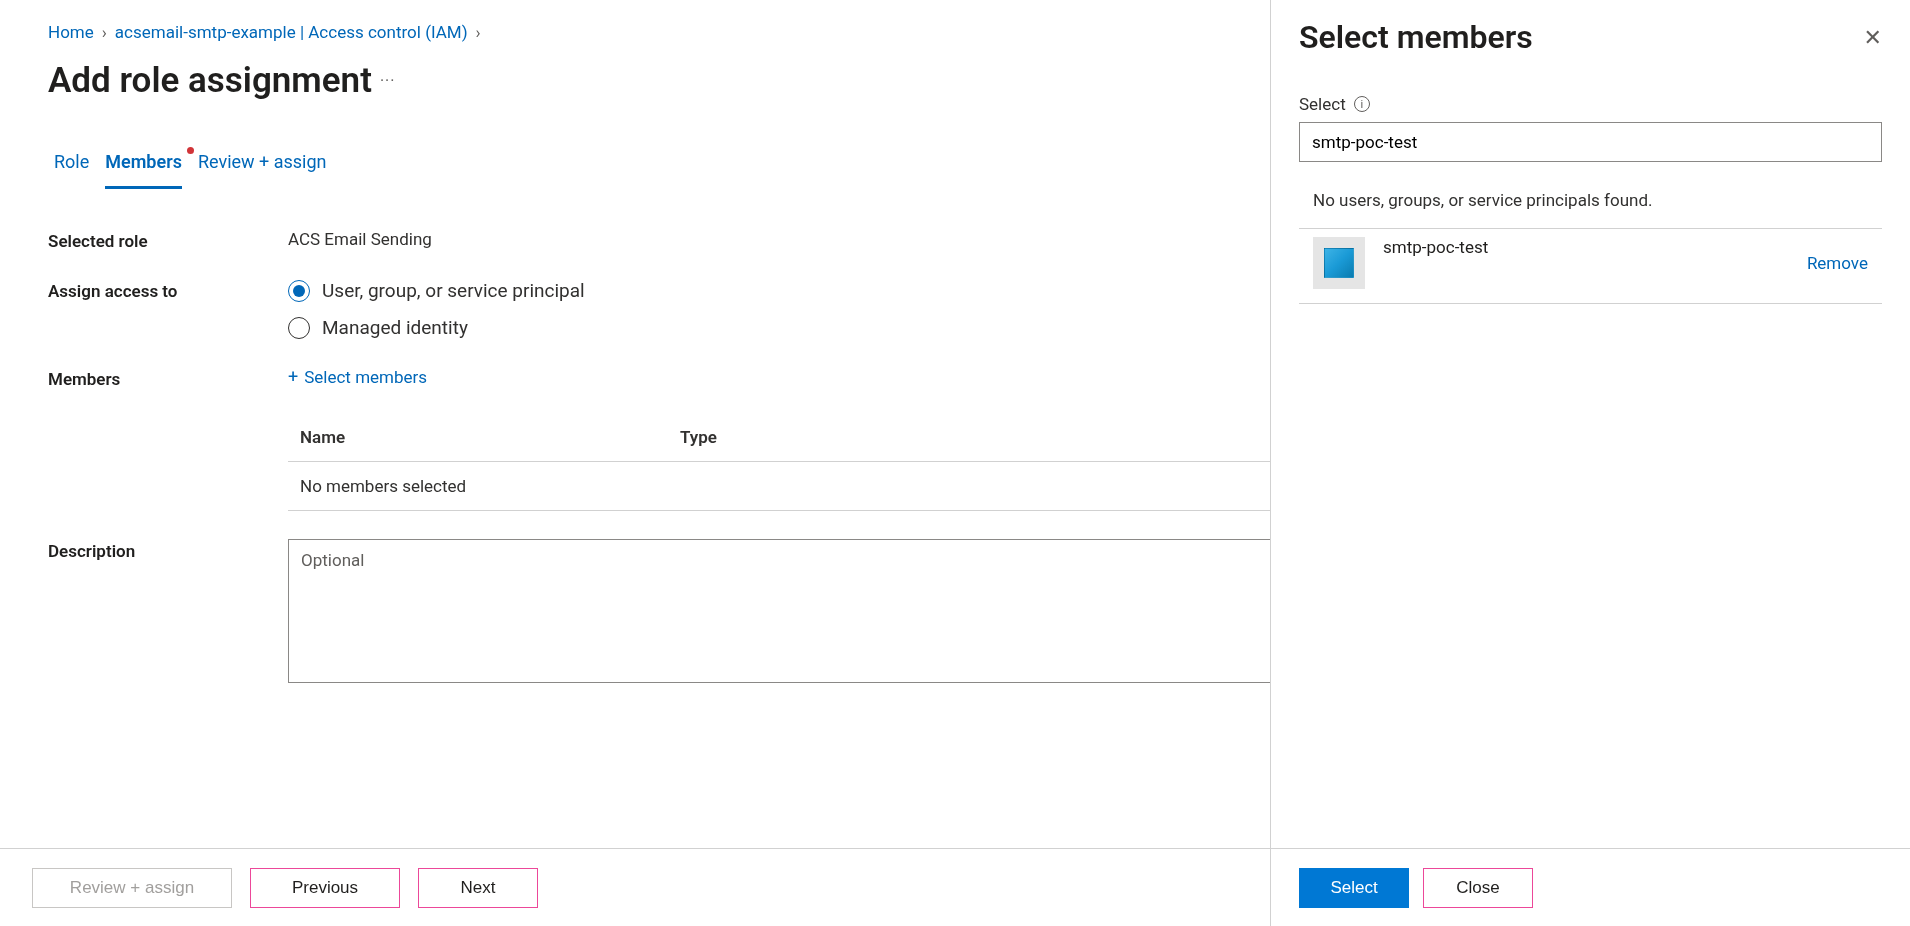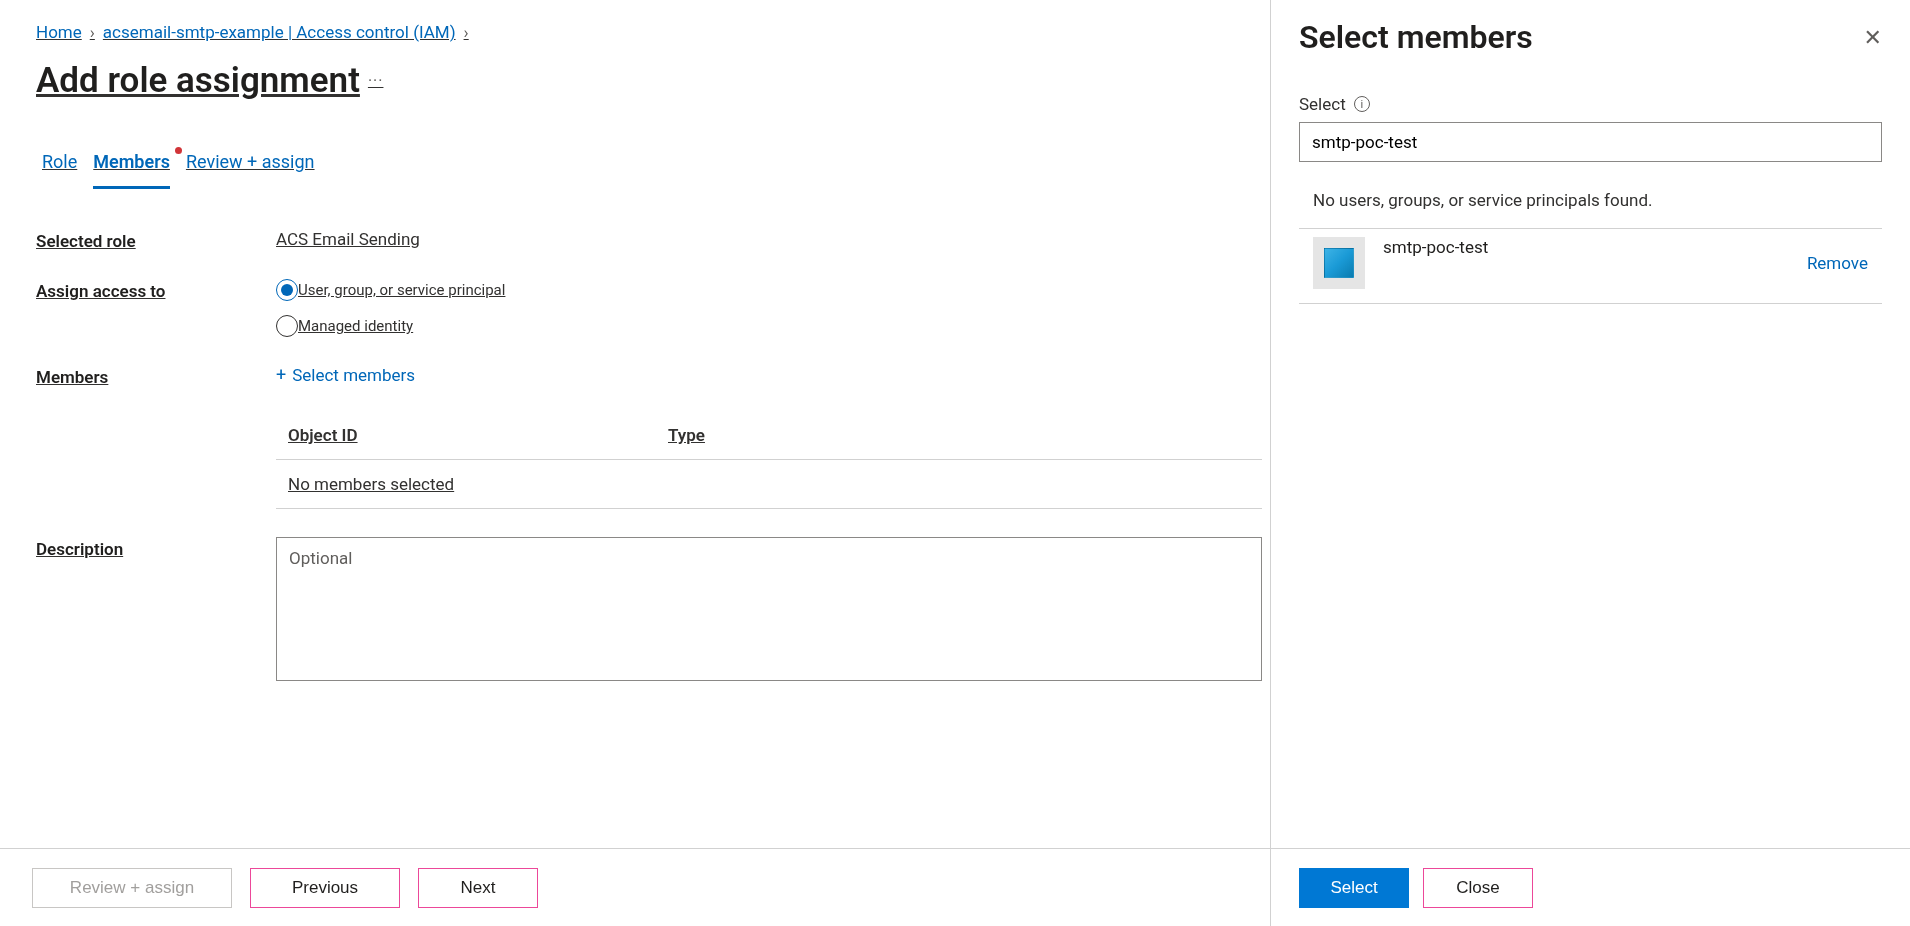--- a/index.html
+++ b/index.html
@@ -10,25 +10,24 @@
     background: #fff;
     width: 1910px;
     height: 926px;
     overflow: hidden;
     position: relative;
   }
 
   
   .main-area {
     position: absolute;
-    left: 4px; top: 0;
+    left: 16px; top: 0;
     width: 1290px;
     height: 926px;
     padding: 22px 32px 12px 32px;
-    text-decoration: underline;
   }
 
   .breadcrumb {
     display: flex;
     align-items: center;
     gap: 8px;
     font-size: 17px;
     margin-bottom: 18px;
   }
   .breadcrumb a { color: #0067b8; text-decoration: none; cursor: pointer; }
@@ -72,21 +71,21 @@
   .form-label {
     width: 240px;
     font-size: 17px;
     font-weight: 600;
     color: #201f1e;
     padding-top: 2px;
   }
   .form-value { font-size: 17px; color: #323130; }
 
   .radio-group { display: flex; flex-direction: column; gap: 14px; }
-  .radio-opt { display: flex; align-items: center; cursor: pointer; font-size: 15px;}
+  .radio-opt { display: flex; align-items: center; gap: 12px; cursor: pointer; font-size: 19px;}
   .radio-circle {
     width: 22px; height: 22px;
     border: 1.5px solid #323130;
     border-radius: 50%;
     display: flex; align-items: center; justify-content: center;
     flex-shrink: 0;
   }
   .radio-opt.selected .radio-circle { border-color: #0067b8; }
   .radio-dot { width: 12px; height: 12px; border-radius: 50%; background: #0067b8; }
 
@@ -315,21 +314,21 @@
 
   <div class="form-row members-section" style="margin-bottom:14px;">
     <div class="form-label">Members</div>
     <div class="form-value-wide">
       <a class="select-members-link">
         <span class="plus-icon">+</span>
         <span>Select members</span>
       </a>
       <div class="members-table">
         <div class="thead">
-          <div>Object ID</div>
+          <div>Name</div>
           <div>Type</div>
         </div>
         <div class="tbody-row">
           <div>No members selected</div>
           <div></div>
             <div></div>
         </div>
       </div>
     </div>
   </div>

